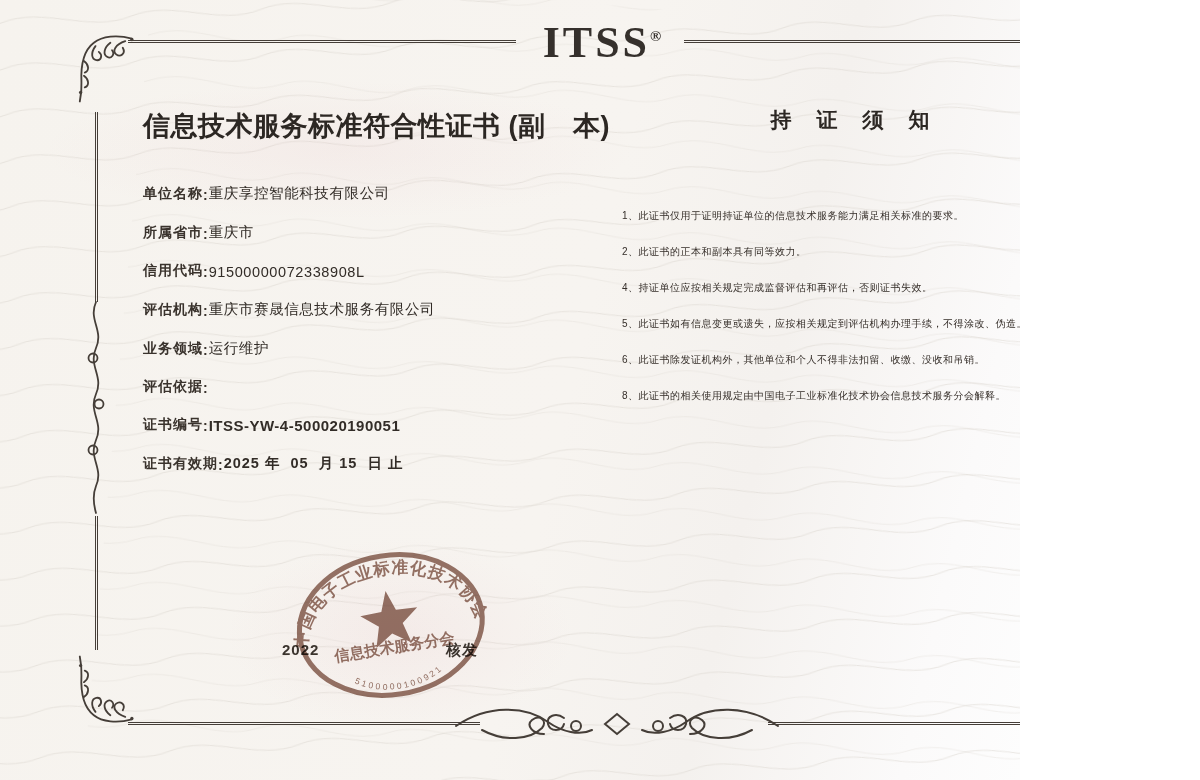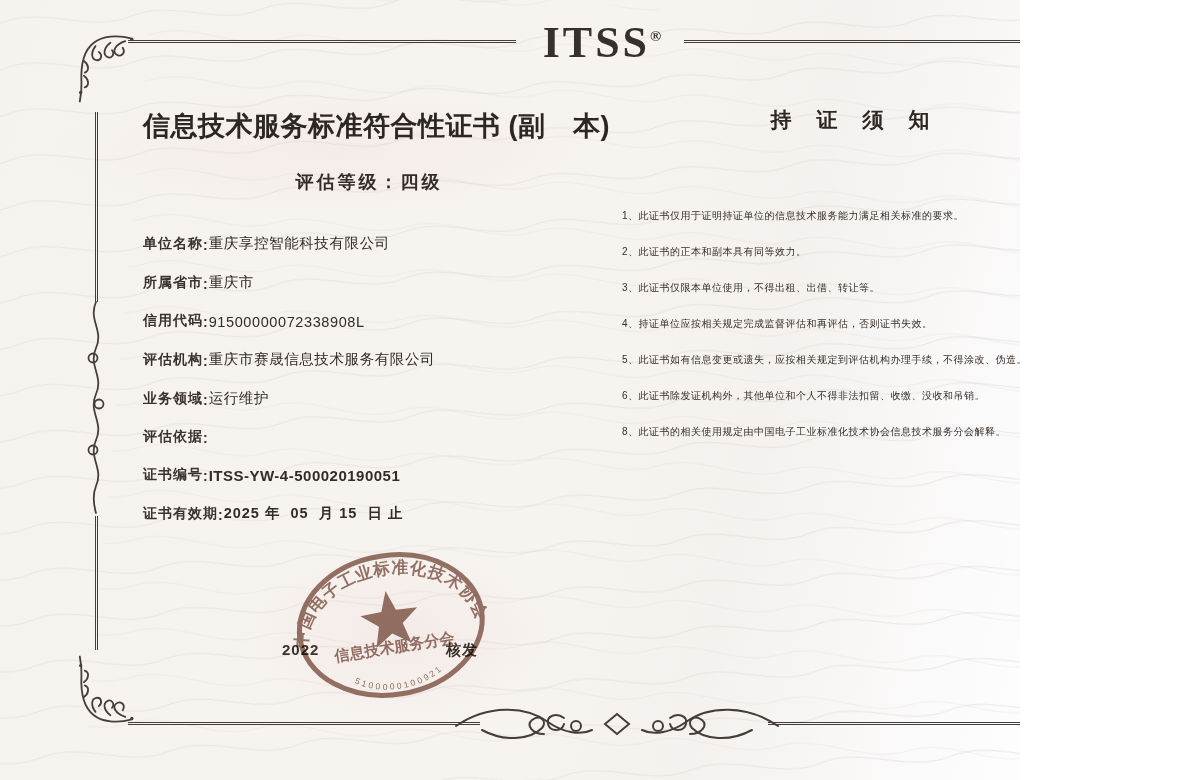--- a/index.html
+++ b/index.html
@@ -181,21 +181,20 @@
       <path d="M153,28 L165,18 L177,28 L165,38 Z"></path>
     </g>
   </svg>
 
   <div class="logo-wrap">
     <span class="logo"><span>ITSS</span><sup>®</sup></span>
   </div>
 
   <div class="col-left">
     <div class="cert-title">信息技术服务标准符合性证书 (副　本)</div>
-    <div class="cert-grade">评估等级：四级</div>
 
     <div class="fields">
       <div class="field">
         <span class="field-label">单位名称</span>
           <span class="field-label">:</span>
         <span class="field-value">重庆享控智能科技有限公司</span>
       </div>
       <div class="field">
         <span class="field-label">所属省市</span>
           <span class="field-label">:</span>
@@ -252,21 +251,20 @@
     <text font-size="8.5" fill="currentColor" letter-spacing="2.5">
       <textPath href="#sealBottomArc" startOffset="50%" text-anchor="middle">5100000100921</textPath>
     </text>
   </svg>
 
   <div class="col-right">
     <div class="notice-title">持　证　须　知</div>
     <div class="notice-items">
       <p>1、此证书仅用于证明持证单位的信息技术服务能力满足相关标准的要求。</p>
       <p>2、此证书的正本和副本具有同等效力。</p>
-      <p>3、此证书仅限本单位使用，不得出租、出借、转让等。</p>
       <p>4、持证单位应按相关规定完成监督评估和再评估，否则证书失效。</p>
       <p>5、此证书如有信息变更或遗失，应按相关规定到评估机构办理手续，不得涂改、伪造。</p>
       <p>6、此证书除发证机构外，其他单位和个人不得非法扣留、收缴、没收和吊销。</p>
       <p>8、此证书的相关使用规定由中国电子工业标准化技术协会信息技术服务分会解释。</p>
     </div>
   </div>
 
   <div class="shadow-streak"></div>
   <div class="page-edge"></div>
 

